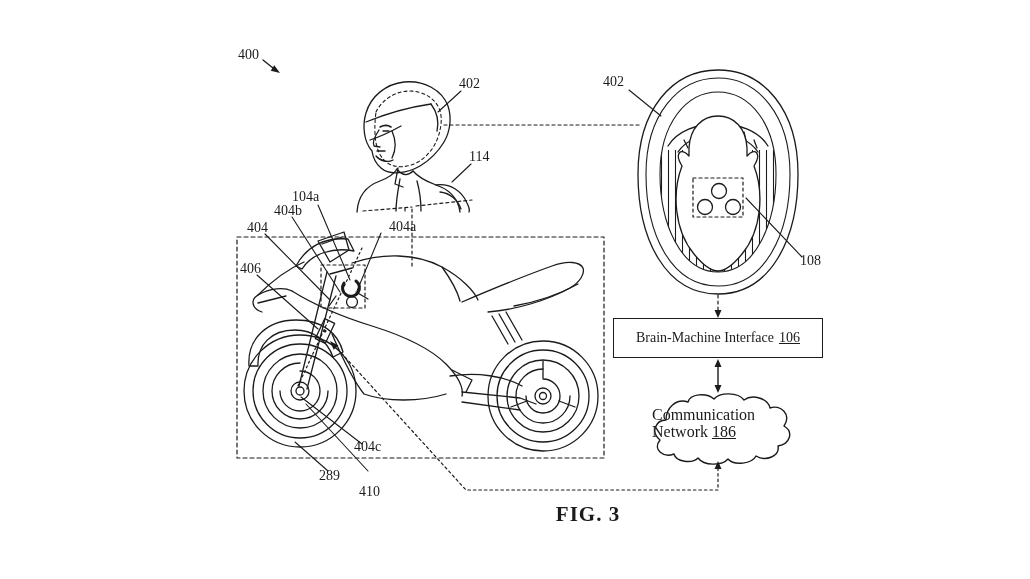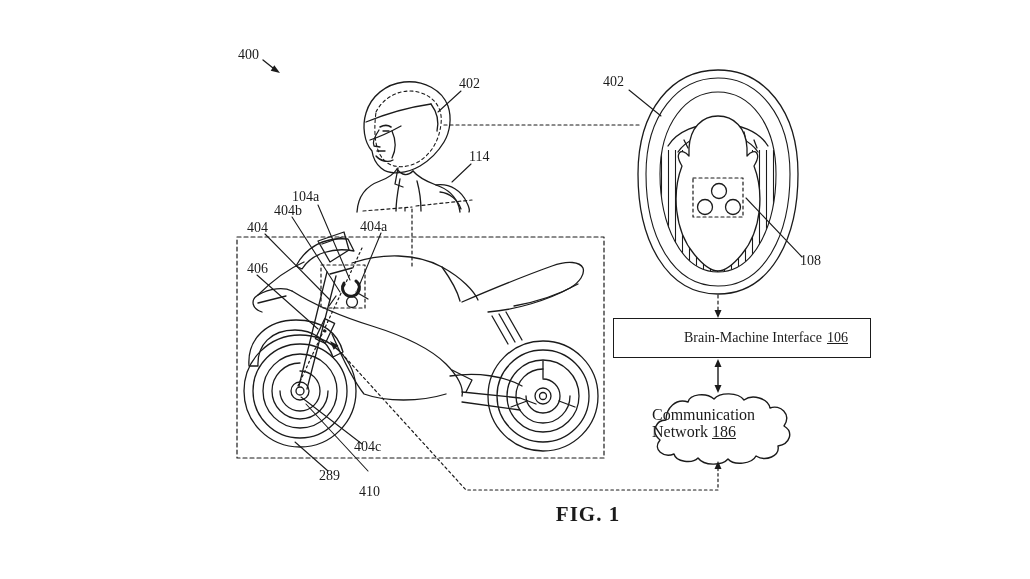--- a/index.html
+++ b/index.html
@@ -3,21 +3,21 @@
 <meta charset="utf-8">
 <style>
   html,body{margin:0;padding:0;background:#fff;}
   #page{position:relative;width:966px;height:579px;background:#fff;overflow:hidden;
         font-family:"Liberation Serif", serif;color:#1b1b1b;}
   #art{position:absolute;left:0;top:0;}
   .ref{position:absolute;font-size:14px;line-height:14px;color:#1b1b1b;white-space:nowrap;}
   .ru{text-decoration:underline;}
   #bmi-box{position:absolute;left:613px;top:318px;width:208px;height:38px;
            border:1.5px solid #1b1b1b;display:flex;align-items:center;justify-content:center;
-           font-size:14px;background:#fff;padding-left:48px;}
+           font-size:14px;background:#fff;}
   #bmi-box .gap{width:5px;display:inline-block;}
   #cloud-text{position:absolute;left:652px;top:406px;width:140px;
               font-size:16px;line-height:17px;}
   #fig-caption{position:absolute;left:538px;top:502px;width:100px;text-align:center;
                font-size:21px;font-weight:bold;letter-spacing:1px;}
 </style>
 </head>
 <body>
 
 <div id="page">
@@ -213,37 +213,37 @@
     <path d="M 802,257 L 746,198"></path>
   </g>
 </svg>
 
 <span class="ref" style="left:238px;top:48px">400</span>
 <span class="ref" style="left:459px;top:77px">402</span>
 <span class="ref" style="left:469px;top:150px">114</span>
 <span class="ref" style="left:292px;top:190px">104a</span>
 <span class="ref" style="left:274px;top:204px">404b</span>
 <span class="ref" style="left:247px;top:221px">404</span>
-<span class="ref" style="left:360px;top:220px">404a</span>
-<span class="ref" style="left:247px;top:262px">406</span>
+<span class="ref" style="left:389px;top:220px">404a</span>
+<span class="ref" style="left:240px;top:262px">406</span>
 <span class="ref" style="left:603px;top:75px">402</span>
 <span class="ref" style="left:800px;top:254px">108</span>
 <span class="ref" style="left:354px;top:440px">404c</span>
 <span class="ref" style="left:319px;top:469px">289</span>
 <span class="ref" style="left:359px;top:485px">410</span>
 
 <div id="bmi-box">
   <span>Brain-Machine Interface</span>
       <span class="gap"></span>
   <span class="ru">106</span>
 </div>
 
 <div id="cloud-text">
   <div><span>Communication</span></div>
   <div>
     <span>Network</span>
     <span class="ru">186</span>
   </div>
 </div>
 
-<div id="fig-caption">FIG. 1</div>
+<div id="fig-caption">FIG. 3</div>
 
 </div>
 
 </body></html>

